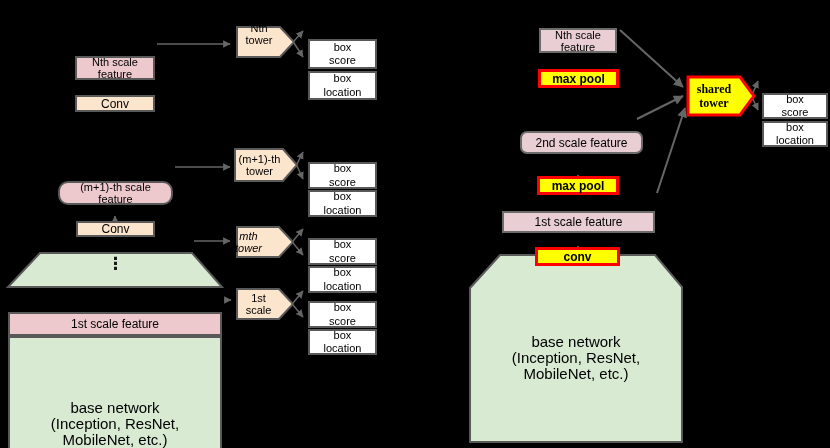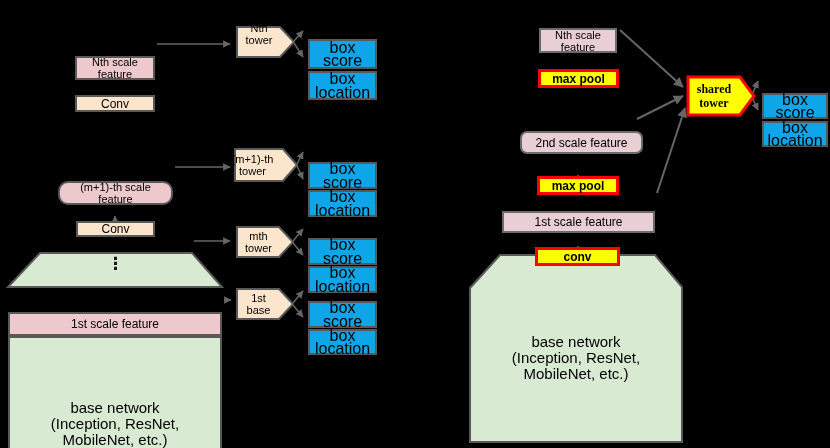--- a/index.html
+++ b/index.html
@@ -8,21 +8,21 @@
     font-family:"Liberation Sans","DejaVu Sans",sans-serif;color:#000;
   }
   #stage svg{position:absolute;left:0;top:0;}
   .box{
     position:absolute;box-sizing:border-box;display:flex;align-items:center;justify-content:center;
     text-align:center;white-space:pre-line;line-height:12px;font-size:11px;margin-top:24px;
   }
   .pink{background:#edc8cd;border:2px solid #595959;}
   .pinkR{background:#e9ced3;border:2px solid #6b6b6b;}
   .peach{background:#fce5cd;border:2px solid #595959;font-size:12px;}
-  .gray{background:#0ea5e9;border:2px solid #595959;font-size:16px;line-height:13.5px;}
+  .gray{background:#ffffff;border:2px solid #595959;font-size:11px;line-height:13.5px;}
   .green{background:#d9ead3;border:2px solid #595959;}
   .yellow{background:#ffff00;border:3px solid #ff0000;font-weight:bold;font-size:12px;}
   .single{font-size:12px;line-height:14px;}
   .baseText{
     position:absolute;text-align:center;white-space:pre-line;
     font-size:15px;line-height:16px;
   }
   .towerLabel{
     position:absolute;display:flex;align-items:center;justify-content:center;
     text-align:center;white-space:pre-line;font-size:11px;line-height:12px;
@@ -107,26 +107,26 @@
   <div class="box pink single" style="left:8px;top:288px;width:214px;height:24px;">1st scale feature</div>
 
   <div class="box green" style="left:8px;top:312px;width:214px;height:131px;">
     <div class="baseText" style="left:0;top:22px;width:210px;position:relative;margin:auto;">base network
 (Inception, ResNet,
 MobileNet, etc.)</div>
   </div>
 
   <div class="towerLabel" style="left:237px;top:27px;width:44px;height:14px;">Nth
 tower</div>
-  <div class="towerLabel" style="left:228px;top:149px;width:49px;height:32px;">(m+1)-th
+  <div class="towerLabel" style="left:235px;top:149px;width:49px;height:32px;">(m+1)-th
 tower</div>
-  <div class="towerLabel" style="left:237px;top:227px;width:43px;height:30px;">mth
+  <div class="towerLabel" style="left:227px;top:227px;width:43px;height:30px;font-style:italic;">mth
 tower</div>
   <div class="towerLabel" style="left:237px;top:289px;width:43px;height:30px;">1st
-base</div>
+scale</div>
 
   <div class="box gray" style="left:308px;top:15px;width:69px;height:30px;">box
 score</div>
   <div class="box gray" style="left:308px;top:47px;width:69px;height:29px;">box
 location</div>
 
   <div class="box gray" style="left:308px;top:138px;width:69px;height:27px;">box
 score</div>
   <div class="box gray" style="left:308px;top:166px;width:69px;height:27px;">box
 location</div>

